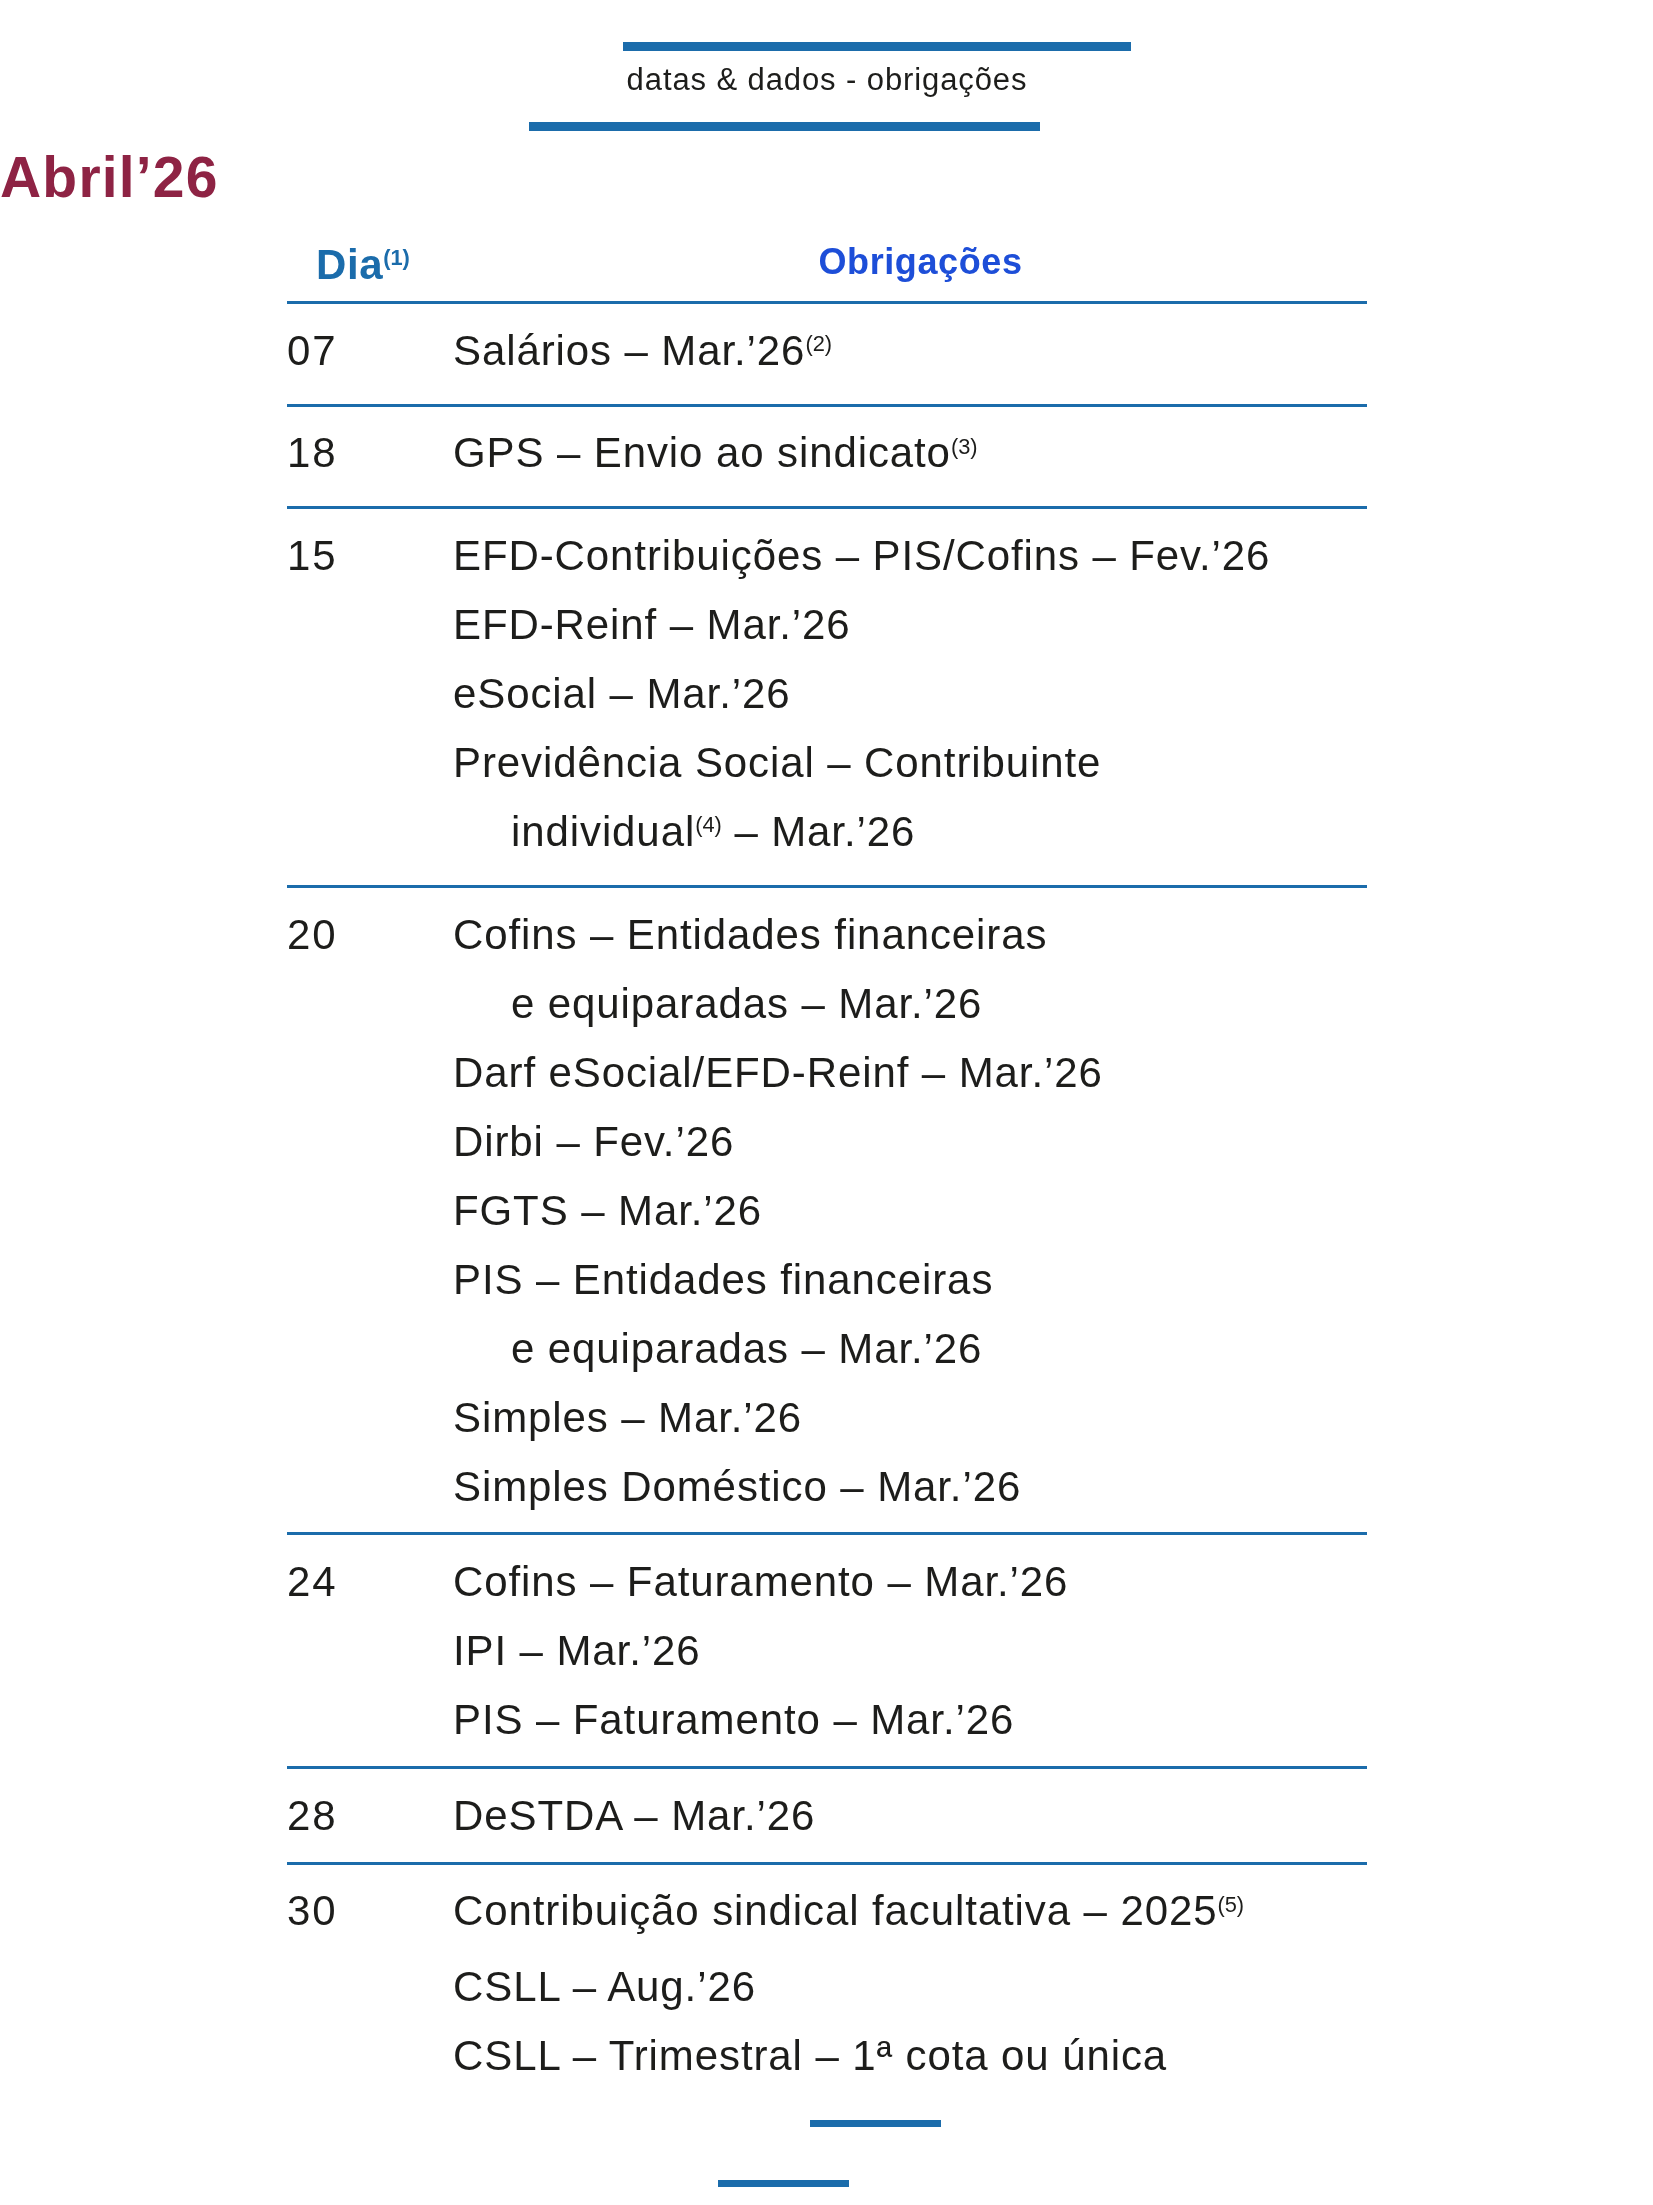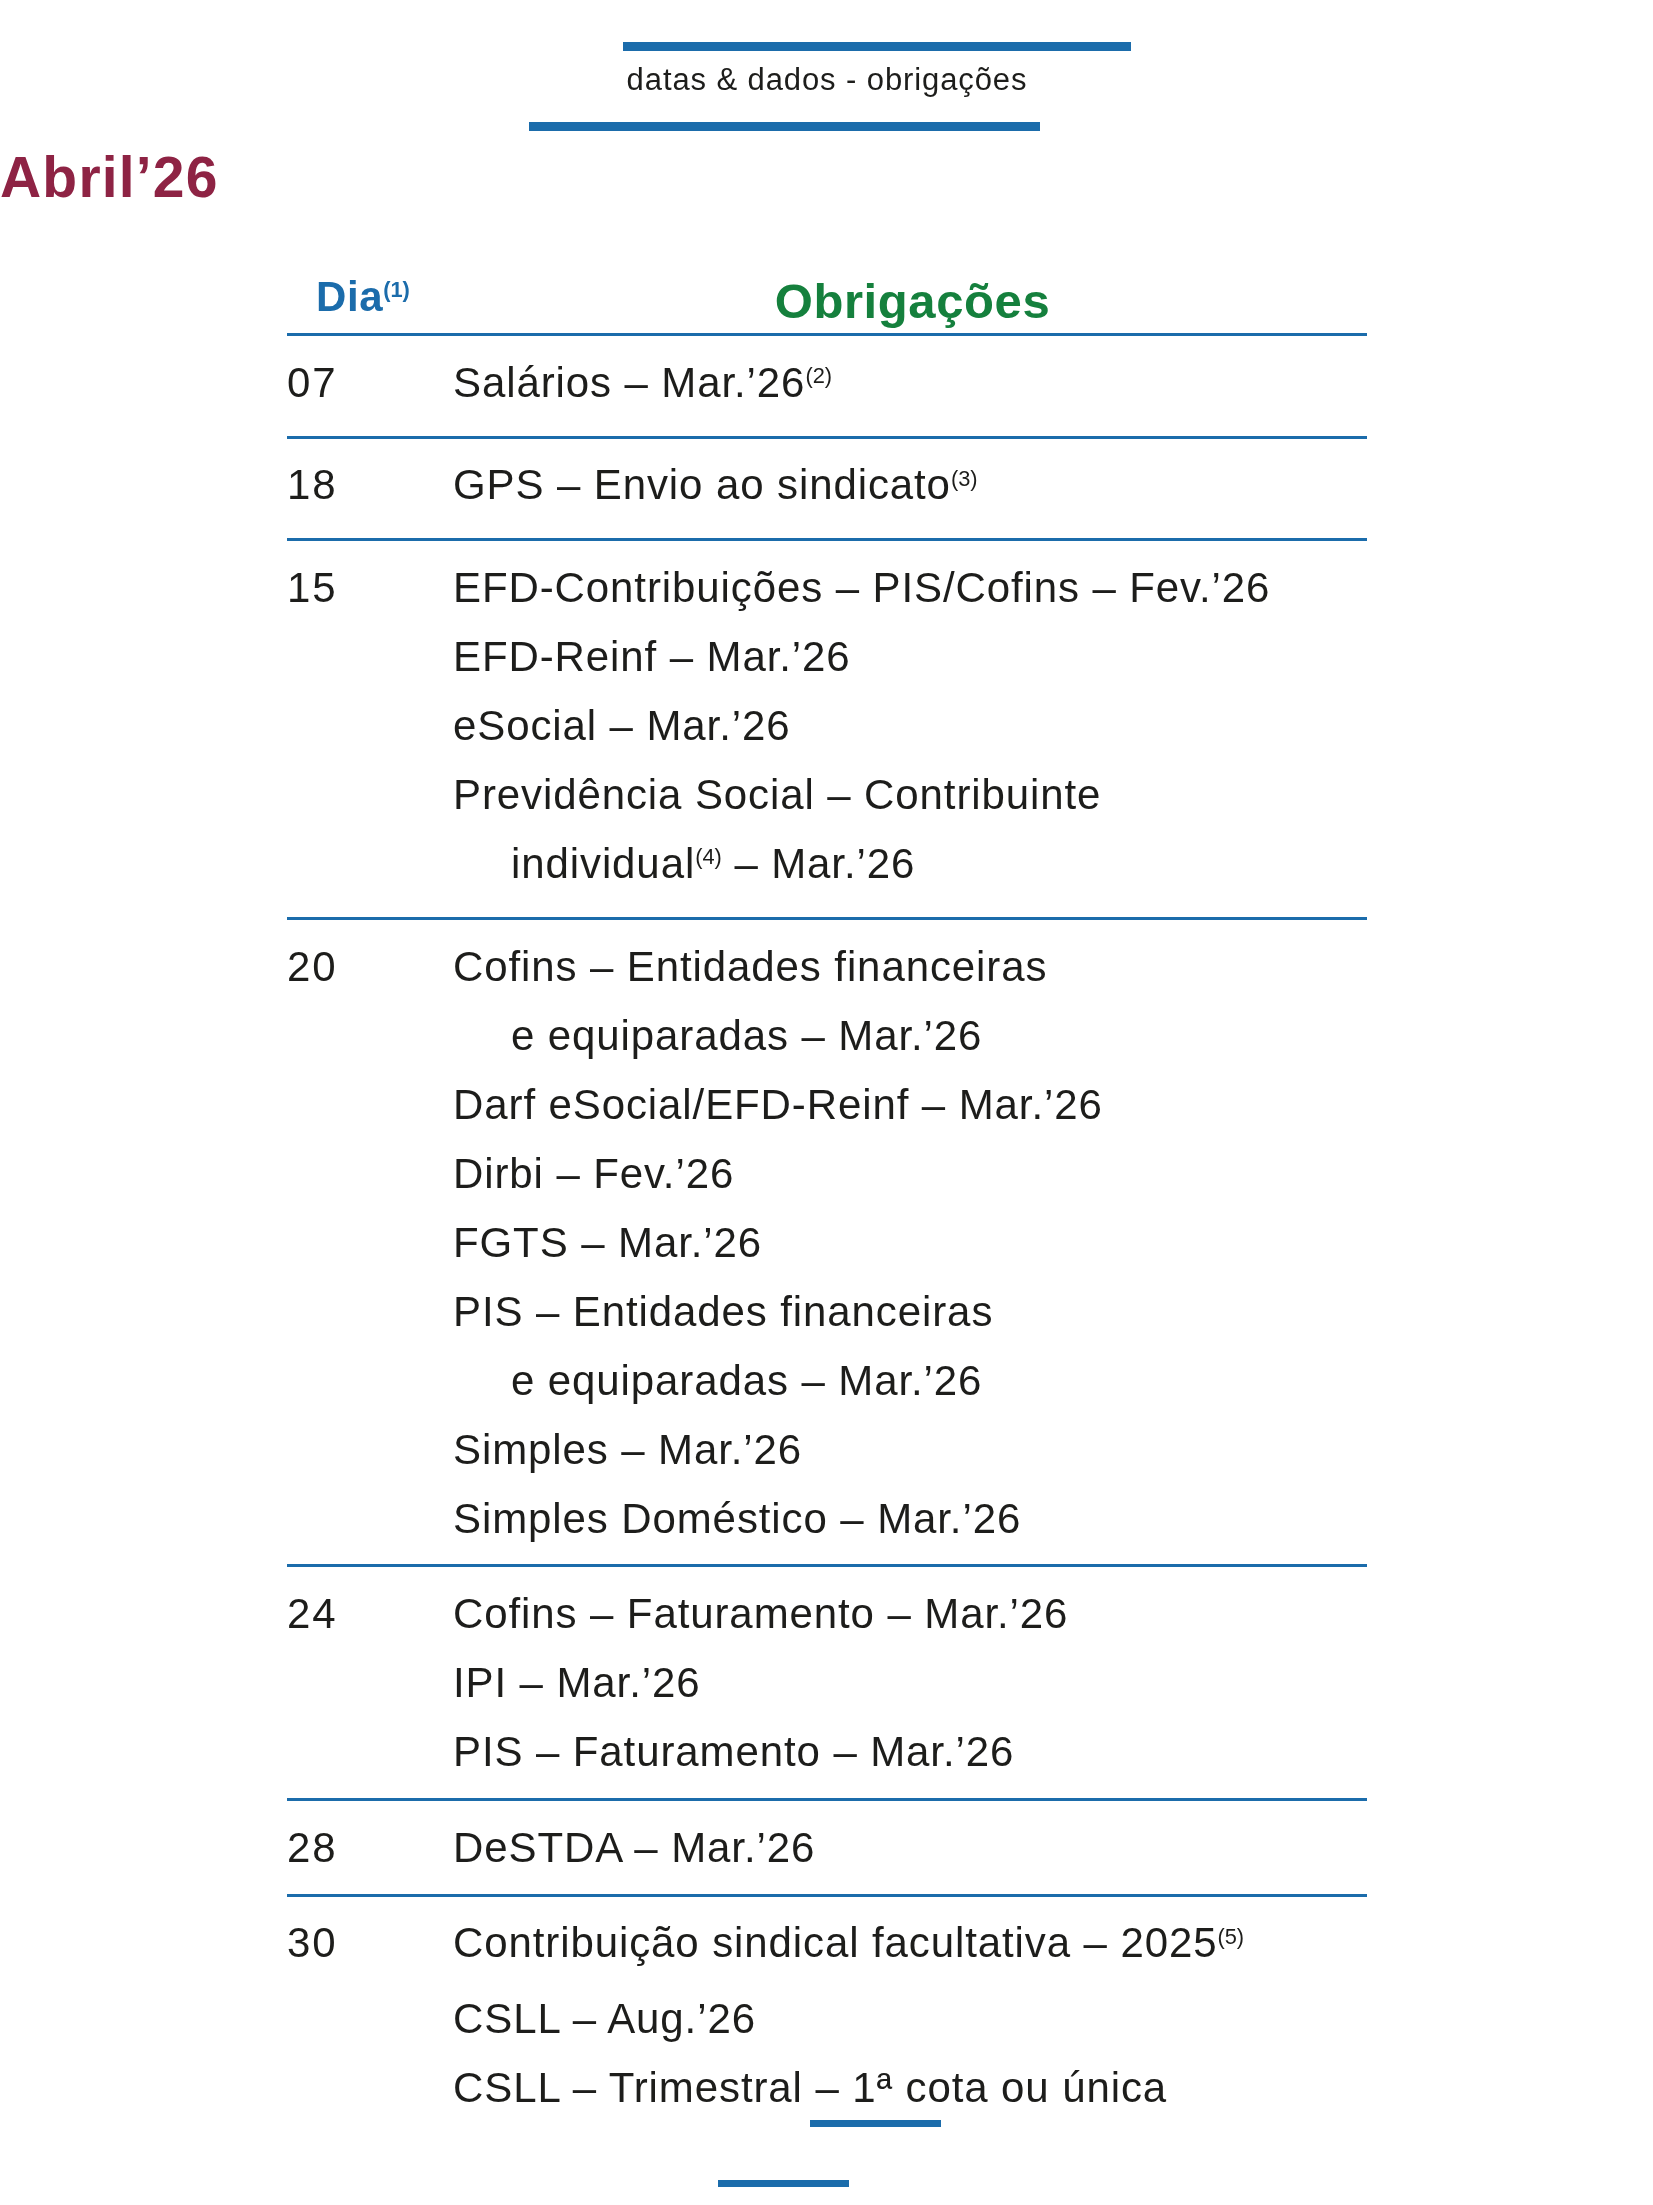--- a/index.html
+++ b/index.html
@@ -21,28 +21,28 @@
     letter-spacing:0.9px;color:#1d1d1b;
   }
   .hdr-bar-bottom{left:529px;top:122px;width:511px;height:8.7px;}
   .title{
     position:absolute;left:0;top:144px;width:100%;
     font-size:57px;font-weight:800;
     letter-spacing:1.2px;color:#8e2344;
   }
   
   .table{position:absolute;left:287px;top:241px;width:1080px;}
-  .thead{position:relative;height:60px;margin-top:32px;}
+  .thead{position:relative;height:60px;}
   .th-dia{
     position:absolute;left:29px;top:0;
     font-size:42px;font-weight:700;color:#1b6cab;letter-spacing:0.6px;
   }
   .th-obr{
-    position:absolute;left:168px;top:0;width:915px;text-align:center;
-    font-size:49px;font-weight:700;color:#15803d;letter-spacing:0.6px;
+    position:absolute;left:176px;top:0;width:915px;text-align:center;
+    font-size:36px;font-weight:700;color:#1d4ed8;letter-spacing:0.6px;
   }
   .row{
     display:flex;align-items:flex-start;
     border-top:3.7px solid #1b6cab;
     padding:11.8px 0;
   }
   .day{
     width:127px;flex:0 0 127px;text-align:left;
     font-size:42px;line-height:69px;font-weight:300;letter-spacing:1.9px;
   }

